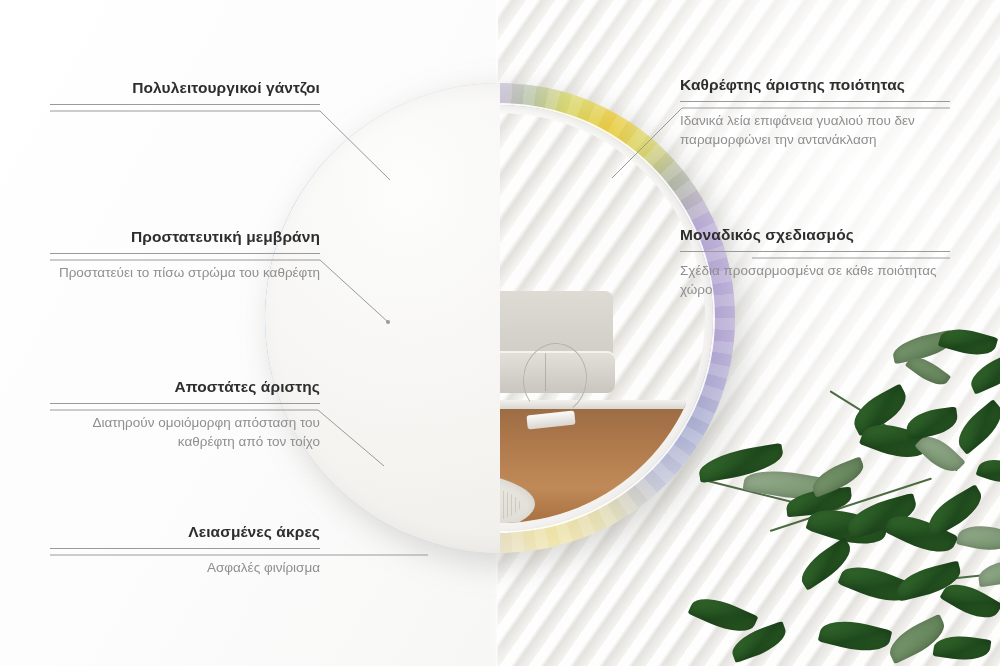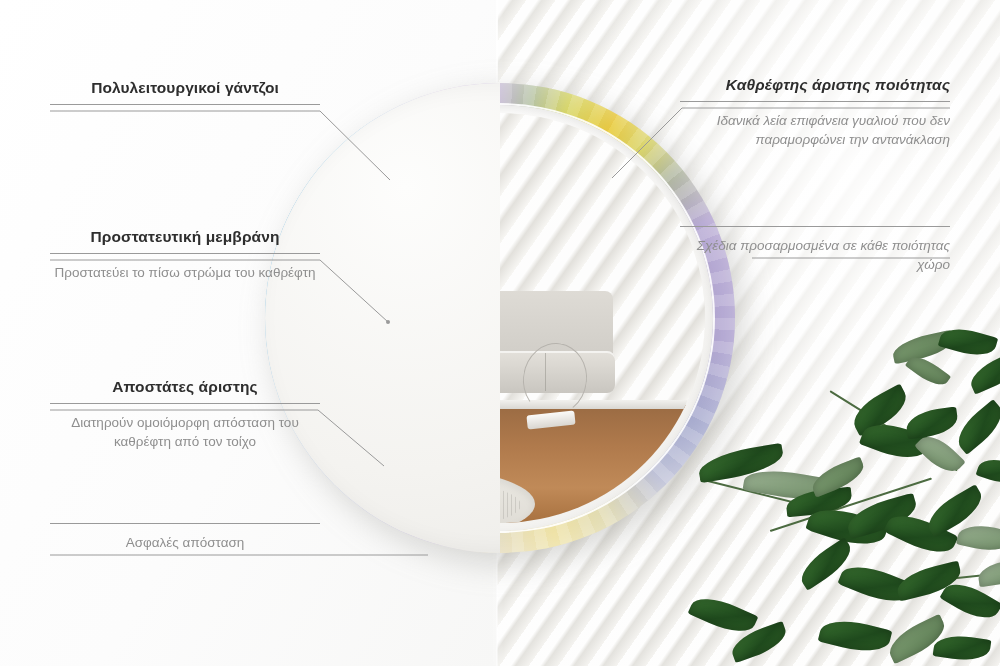--- a/index.html
+++ b/index.html
@@ -197,22 +197,22 @@
 
   
   .callout{position:absolute;}
   .callout h3{
     margin:0 0 7px 0;font-size:15.5px;font-weight:700;color:#2e2e2e;letter-spacing:.1px;
   }
   .callout p{
     margin:9px 0 0 0;font-size:13.5px;line-height:1.42;color:#8f8f8f;font-weight:400;
   }
   .rule{height:1px;background:#9a9a9a;width:100%;}
-  .left-c{text-align:center;}
-  .right-c{text-align:right;font-style:italic;}
+  .left-c{text-align:right;}
+  .right-c{text-align:left;}
 </style>
 </head>
 <body>
 
 <div class="stage">
 
   <div class="bg-left"></div>
   <div class="bg-right"></div>
   <div class="split-line"></div>
 
@@ -322,28 +322,30 @@
     <p>Προστατεύει το πίσω στρώμα του καθρέφτη</p>
   </div>
 
   <div class="callout left-c" style="left:50px;top:378px;width:270px;">
     <h3>Αποστάτες άριστης</h3>
     <div class="rule"></div>
     <p>Διατηρούν ομοιόμορφη απόσταση του καθρέφτη από τον τοίχο</p>
   </div>
 
   <div class="callout left-c" style="left:50px;top:523px;width:270px;">
-    <div class="rule"></div>
-    <p>Ασφαλές απόσταση</p>
+    <h3>Λειασμένες άκρες</h3>
+    <div class="rule"></div>
+    <p>Ασφαλές φινίρισμα</p>
   </div>
 
   <div class="callout right-c" style="left:680px;top:76px;width:270px;">
     <h3>Καθρέφτης άριστης ποιότητας</h3>
     <div class="rule"></div>
     <p>Ιδανικά λεία επιφάνεια γυαλιού που δεν παραμορφώνει την αντανάκλαση</p>
   </div>
 
   <div class="callout right-c" style="left:680px;top:226px;width:270px;">
+    <h3>Μοναδικός σχεδιασμός</h3>
     <div class="rule"></div>
     <p>Σχέδια προσαρμοσμένα σε κάθε ποιότητας χώρο</p>
   </div>
 
 </div>
 
 </body></html>

